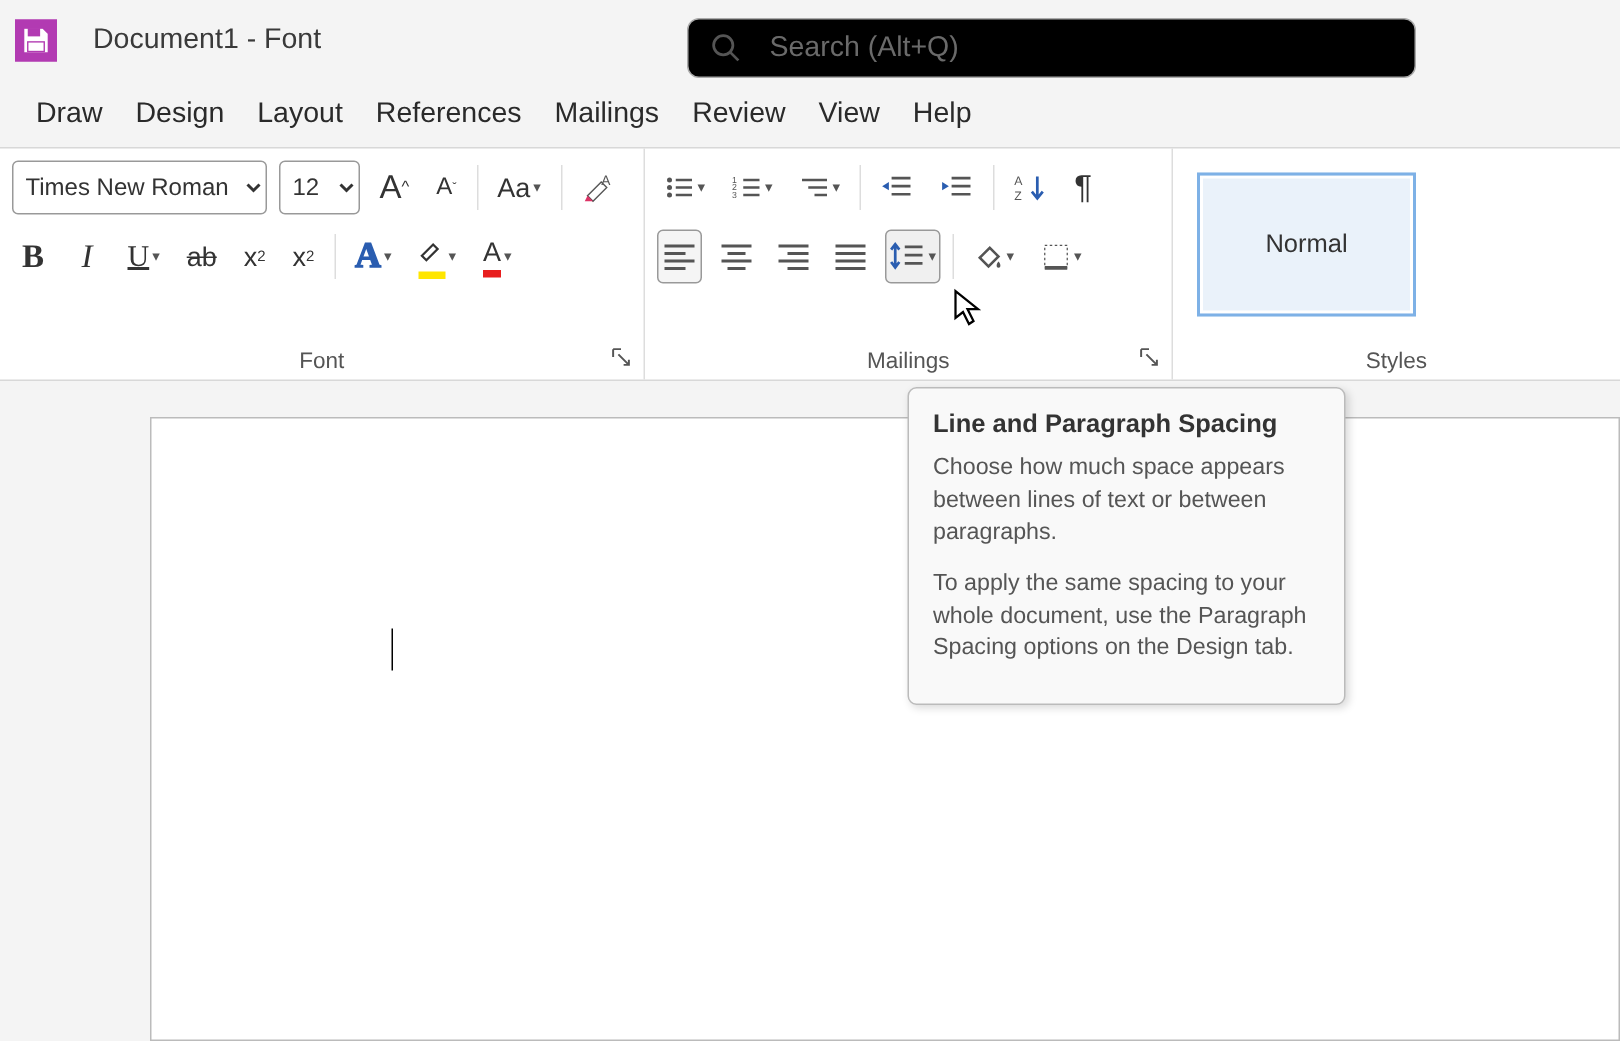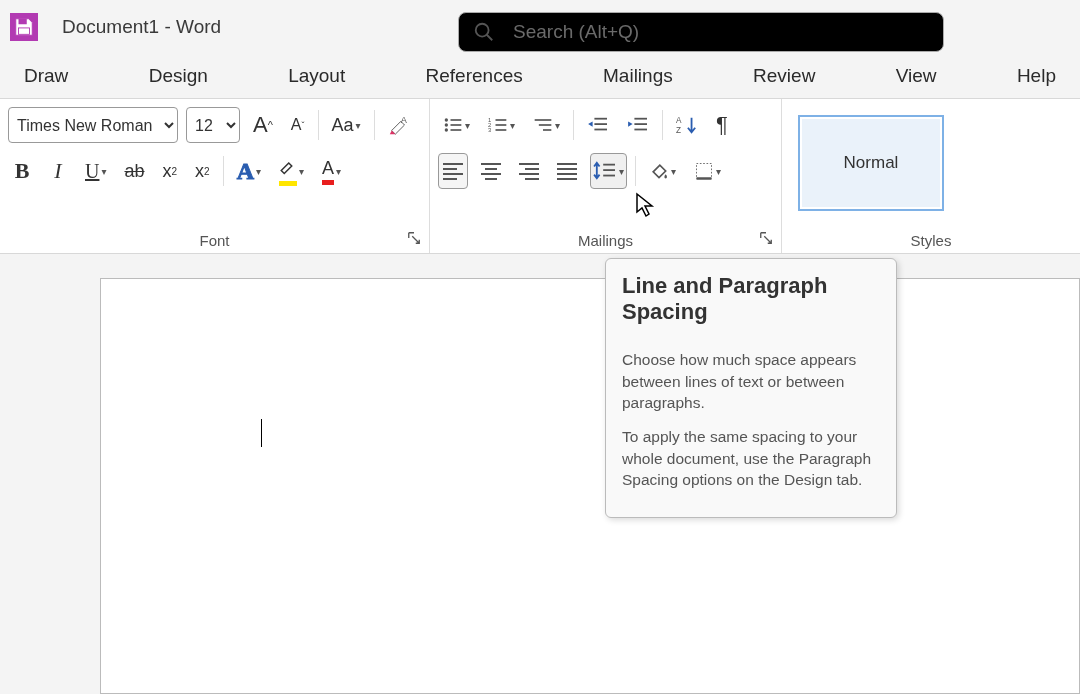--- a/index.html
+++ b/index.html
@@ -4,21 +4,21 @@
 <style>
   * { box-sizing: border-box; margin: 0; padding: 0; font-family: "Segoe UI", Arial, sans-serif; }
   body { background: #f4f4f4; width: 1080px; height: 694px; overflow: hidden; position: relative; }
   .titlebar { height: 54px; display: flex; align-items: center; padding: 0 10px; }
   .save-icon { width: 28px; height: 28px; background: #b23ab2; border: 2px solid #b23ab2; display: flex; align-items: center; justify-content: center; margin-right: 24px; position:relative;}
   .save-icon svg { width: 22px; height: 22px; }
   .doc-title { font-size: 19px; color: #3a3a3a; }
   .search-box { position: absolute; left: 458px; top: 12px; width: 486px; height: 40px; border: 1px solid #aaa; border-radius: 8px; display: flex; align-items: center; padding: 0 14px; background: #000000; }
   .search-box svg { width: 22px; height: 22px; stroke: #555; fill: none; stroke-width: 2; margin-right: 18px; }
   .search-box span { color: #6a6a6a; font-size: 19px; }
-  .tabs { height: 44px; display: flex; align-items: center; padding: 0 24px; gap: 22px; justify-content: space-between; }
+  .tabs { height: 44px; display: flex; align-items: center; padding: 0 24px; gap: 22px; }
   .tab { font-size: 19px; color: #2a2a2a; cursor: pointer; }
   .ribbon { background: #fff; border: 1px solid #d8d8d8; border-left: none; border-right: none; display: flex; height: 156px; }
   .group { border-right: 1px solid #ddd; padding: 8px 8px 4px 8px; display: flex; flex-direction: column; position: relative; }
   .group-label { text-align: center; font-size: 15px; color: #555; margin-top: auto; padding-top: 4px; }
   .group-rows { display: flex; flex-direction: column; gap: 10px; }
   .row { display: flex; align-items: center; gap: 8px; }
   .ctrl { height: 36px; display: flex; align-items: center; justify-content: center; border: 1px solid transparent; border-radius: 4px; cursor: pointer; font-size: 18px; color: #333; padding: 0 4px; }
   select.ctrl { border: 1px solid #999; background: #fff; padding: 0 4px; font-size: 16px; }
   .chevron { font-size: 10px; color: #555; margin-left: 2px; }
   .divider { width: 1px; height: 30px; background: #ddd; }
@@ -36,40 +36,40 @@
   .combo { display: flex; align-items: center; }
   .combo.active { border: 1px solid #999; background: #f0f0f0; border-radius: 4px; padding: 2px;}
   .launcher { position: absolute; right: 6px; bottom: 6px; width: 16px; height: 16px; }
   .launcher svg { width: 14px; height: 14px; stroke:#555; fill:none; stroke-width:1.5;}
   .styles-gallery { display: flex; gap: 6px; padding: 8px; flex:1;}
   .style-item { width: 146px; height: 96px; border: 1px solid #ddd; display: flex; align-items: center; justify-content: center; font-size: 17px; color: #333; cursor: pointer; }
   .style-item.selected { border: 2px solid #7eb1e6; background: #eaf2fa; box-shadow: inset 0 0 0 2px #fff;}
   .doc-area { position: absolute; left: 100px; top: 278px; width: 980px; height: 416px; background: #fff; border: 1px solid #bbb; }
   .cursor { position: absolute; left: 160px; top: 140px; width: 1px; height: 28px; background: #000; }
   .tooltip { position: absolute; left: 605px; top: 258px; width: 292px; background: #f9f9f9; border: 1px solid #bbb; border-radius: 6px; padding: 14px 16px; box-shadow: 2px 2px 6px rgba(0,0,0,0.15); }
-  .tooltip-title { font-weight: 600; font-size: 22px; color: #333; margin-bottom: 24px; }
+  .tooltip-title { font-weight: 600; font-size: 17px; color: #333; margin-bottom: 8px; }
   .tooltip-body { font-size: 15.5px; color: #555; line-height: 1.4; }
   .tooltip-body p { margin-bottom: 12px; }
   .mouse-cursor { position: absolute; left: 635px; top: 192px; pointer-events:none; z-index:100;}
   .mouse-cursor svg { width: 20px; height: 26px; }
   .align-ico{display:inline-flex;flex-direction:column;gap:3px;}
   .align-ico span{height:2px;background:#555;display:block;}
 </style>
 </head>
 <body>
 
 <div class="titlebar">
   <div class="save-icon">
     <svg viewBox="0 0 24 24">
         <path d="M3 3h14l4 4v14H3z" fill="#fff" stroke="#b23ab2" stroke-width="1"></path>
         <rect x="6" y="3" width="9" height="6" fill="#b23ab2"></rect>
         <rect x="6" y="13" width="12" height="7" fill="#fff" stroke="#b23ab2"></rect>
       </svg>
   </div>
-  <div class="doc-title">Document1  -  Word</div>
+  <div class="doc-title">Document1  -  Font</div>
 </div>
 <div class="search-box">
   <svg viewBox="0 0 24 24">
       <circle cx="10" cy="10" r="7"></circle>
       <line x1="15" y1="15" x2="21" y2="21"></line>
     </svg>
   <span>Search (Alt+Q)</span>
 </div>
 
 <div class="tabs">

